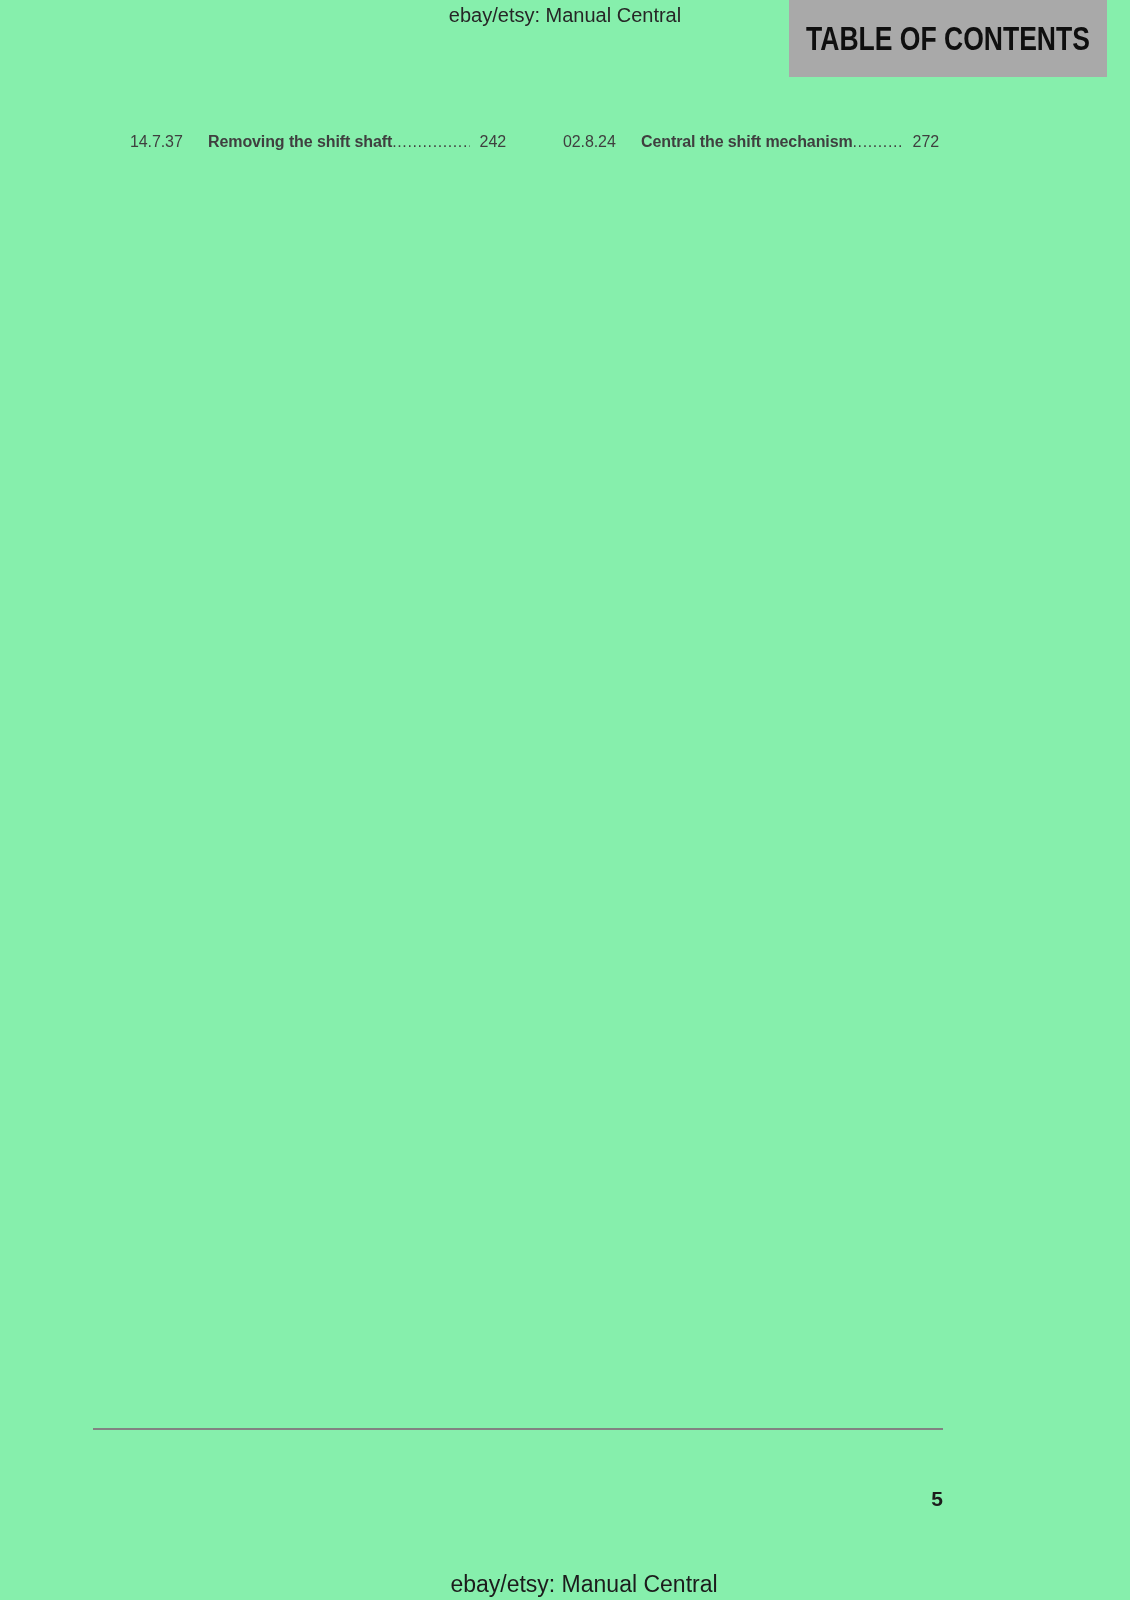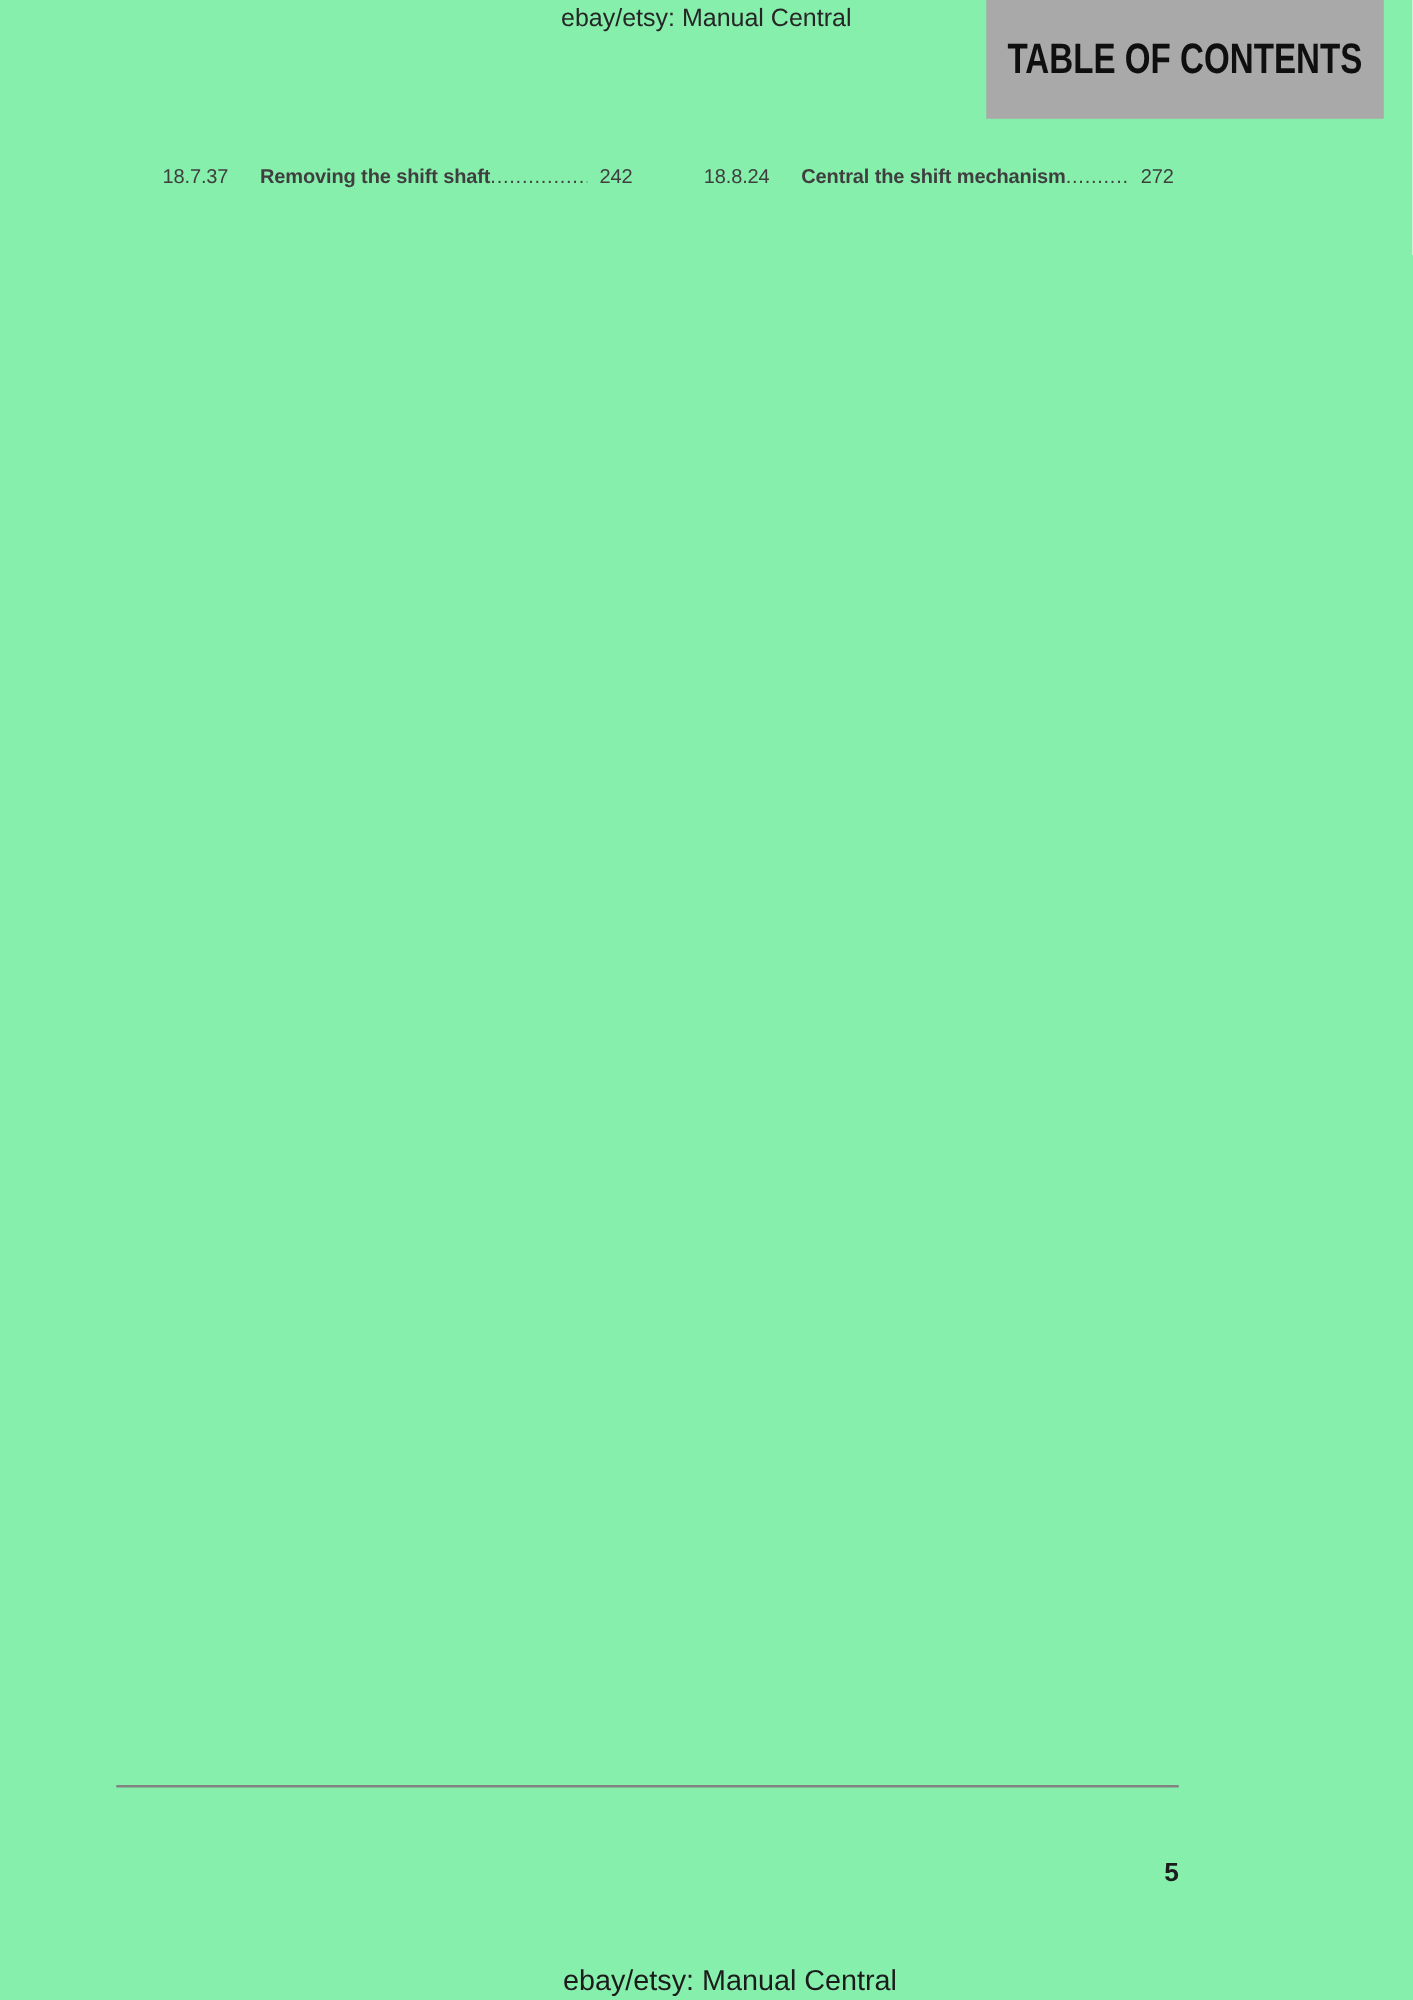--- a/index.html
+++ b/index.html
@@ -17,21 +17,21 @@
     position:absolute;
     top:2px; left:0; width:100%;
     text-align:center;
     font-size:20px;
     line-height:26px;
     color:#262626;
   }
   .banner {
     position:absolute;
     left:789px; top:0;
-    width:318px; height:95px;
+    width:318px; height:77px;
     background:var(--banner-bg, #a9a9a9);
     display:flex;
     align-items:center;
     justify-content:center;
   }
   .banner-title {
     font-weight:bold;
     font-size:34px;
     color:#0f0f0f;
     white-space:nowrap;
@@ -87,28 +87,28 @@
 <div class="page">
 
   <div class="site-label">ebay/etsy: Manual Central</div>
 
   <div class="banner">
     <span class="banner-title">TABLE OF CONTENTS</span>
   </div>
 
   <div class="toc-col left">
       <div class="entry">
-    <span class="num">18.7.37</span>
+    <span class="num">14.7.37</span>
     <span class="twrap"><span class="title">Removing the shift shaft</span><span class="leader"></span></span>
     <span class="page">242</span>
   </div>
     </div>
   <div class="toc-col right">
       <div class="entry">
-    <span class="num">18.8.24</span>
+    <span class="num">02.8.24</span>
     <span class="twrap"><span class="title">Central the shift mechanism</span><span class="leader"></span></span>
     <span class="page">272</span>
   </div>
     </div>
 
   <div class="footer-rule"></div>
   <div class="page-number">5</div>
   <div class="footer-label">ebay/etsy: Manual Central</div>
 
 </div>

